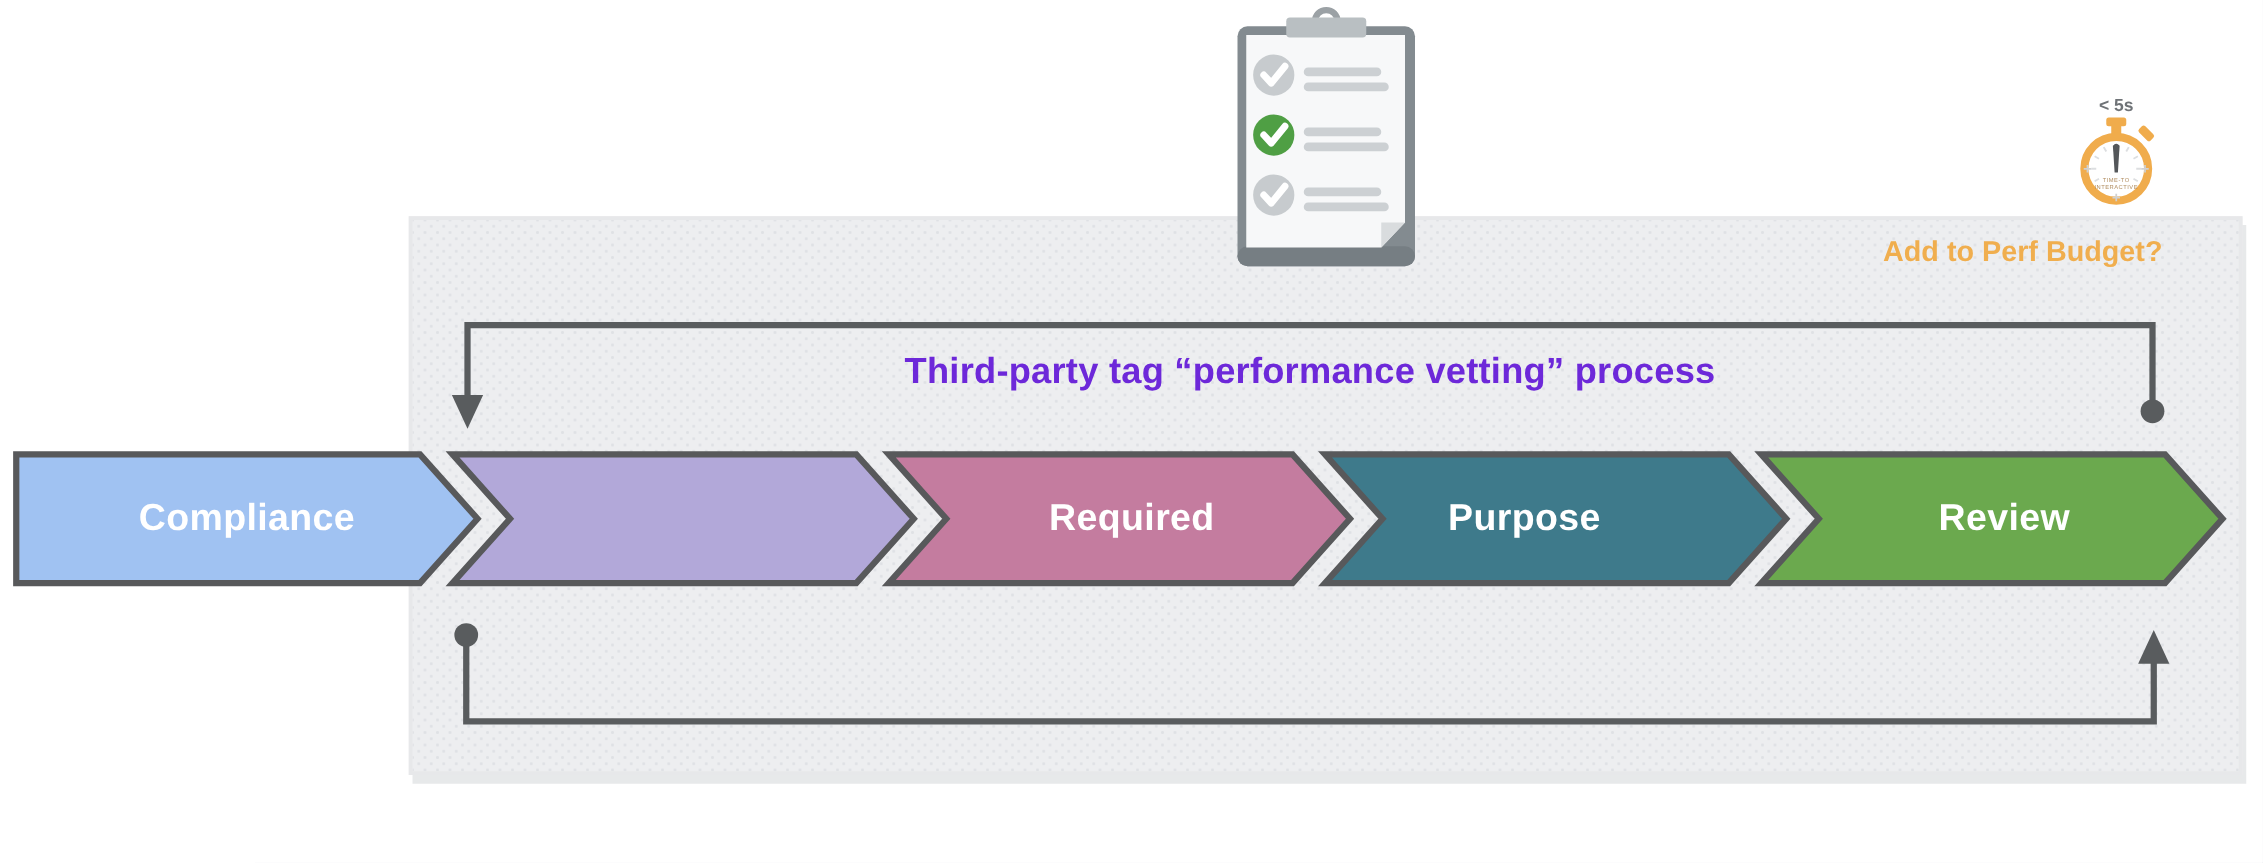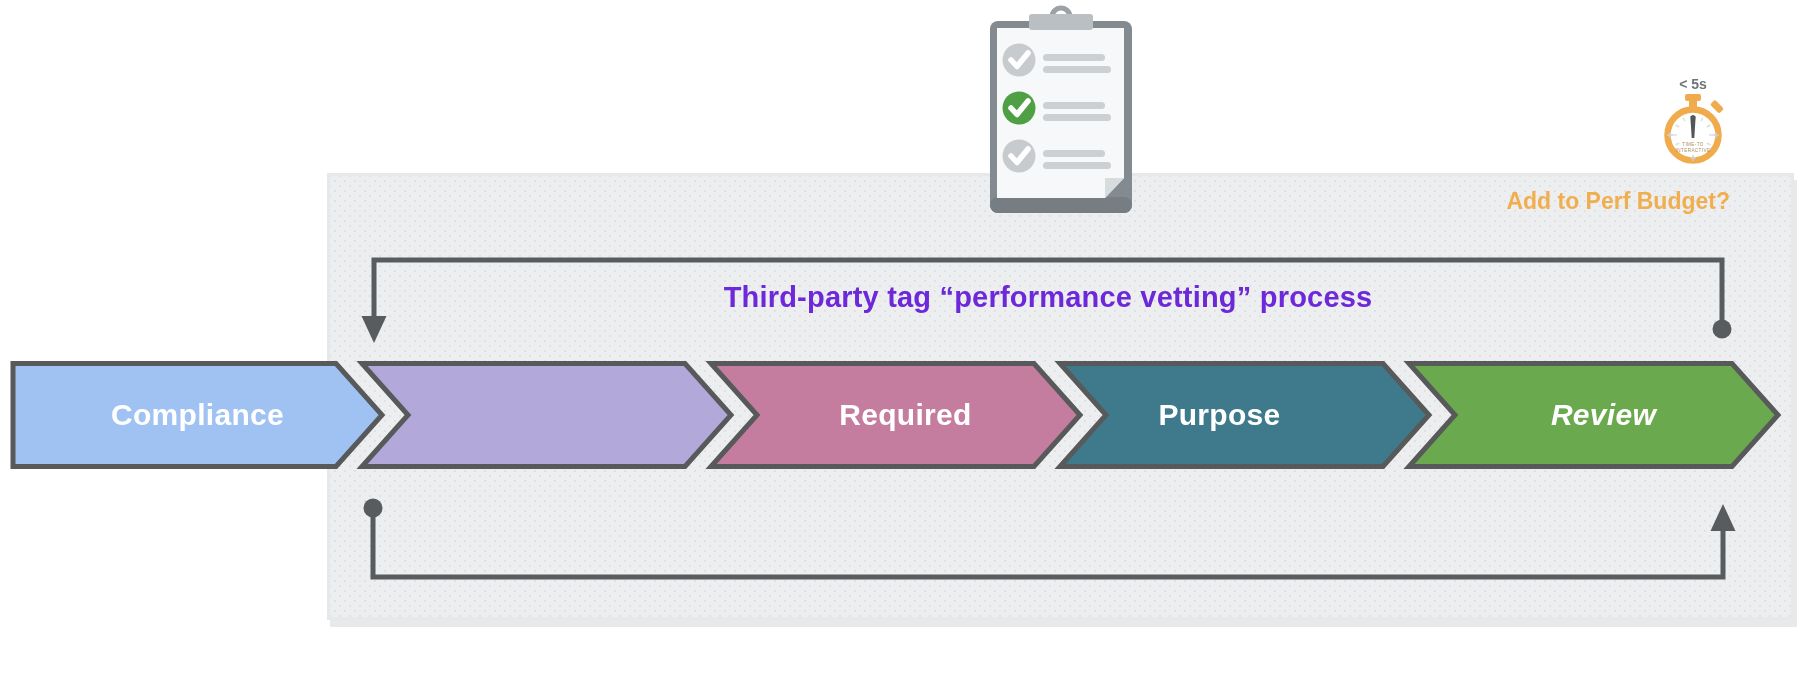--- a/index.html
+++ b/index.html
@@ -48,21 +48,21 @@
     top: 395px; height: 40px; line-height: 40px;
     text-align: center;
     font-size: 30px; font-weight: bold;
     color: #ffffff;
     letter-spacing: 0.3px;
   }
   .lbl-0 { left: 13px;   width: 369px; }
   .lbl-1 { left: 382px;  width: 349px; }
   .lbl-2 { left: 731px;  width: 349px; }
   .lbl-3 { left: 1045px; width: 349px; }
-  .lbl-4 { left: 1429px; width: 349px; font-style: italic; }
+  .lbl-4 { left: 1429px; width: 349px; }
   .clipboard-svg { position: absolute; left: 985px; top: 2px; }
   .stopwatch-svg { position: absolute; left: 1650px; top: 68px; }
 </style>
 </head>
 <body>
 
 <div class="canvas">
 
   <div class="panel"></div>
 

